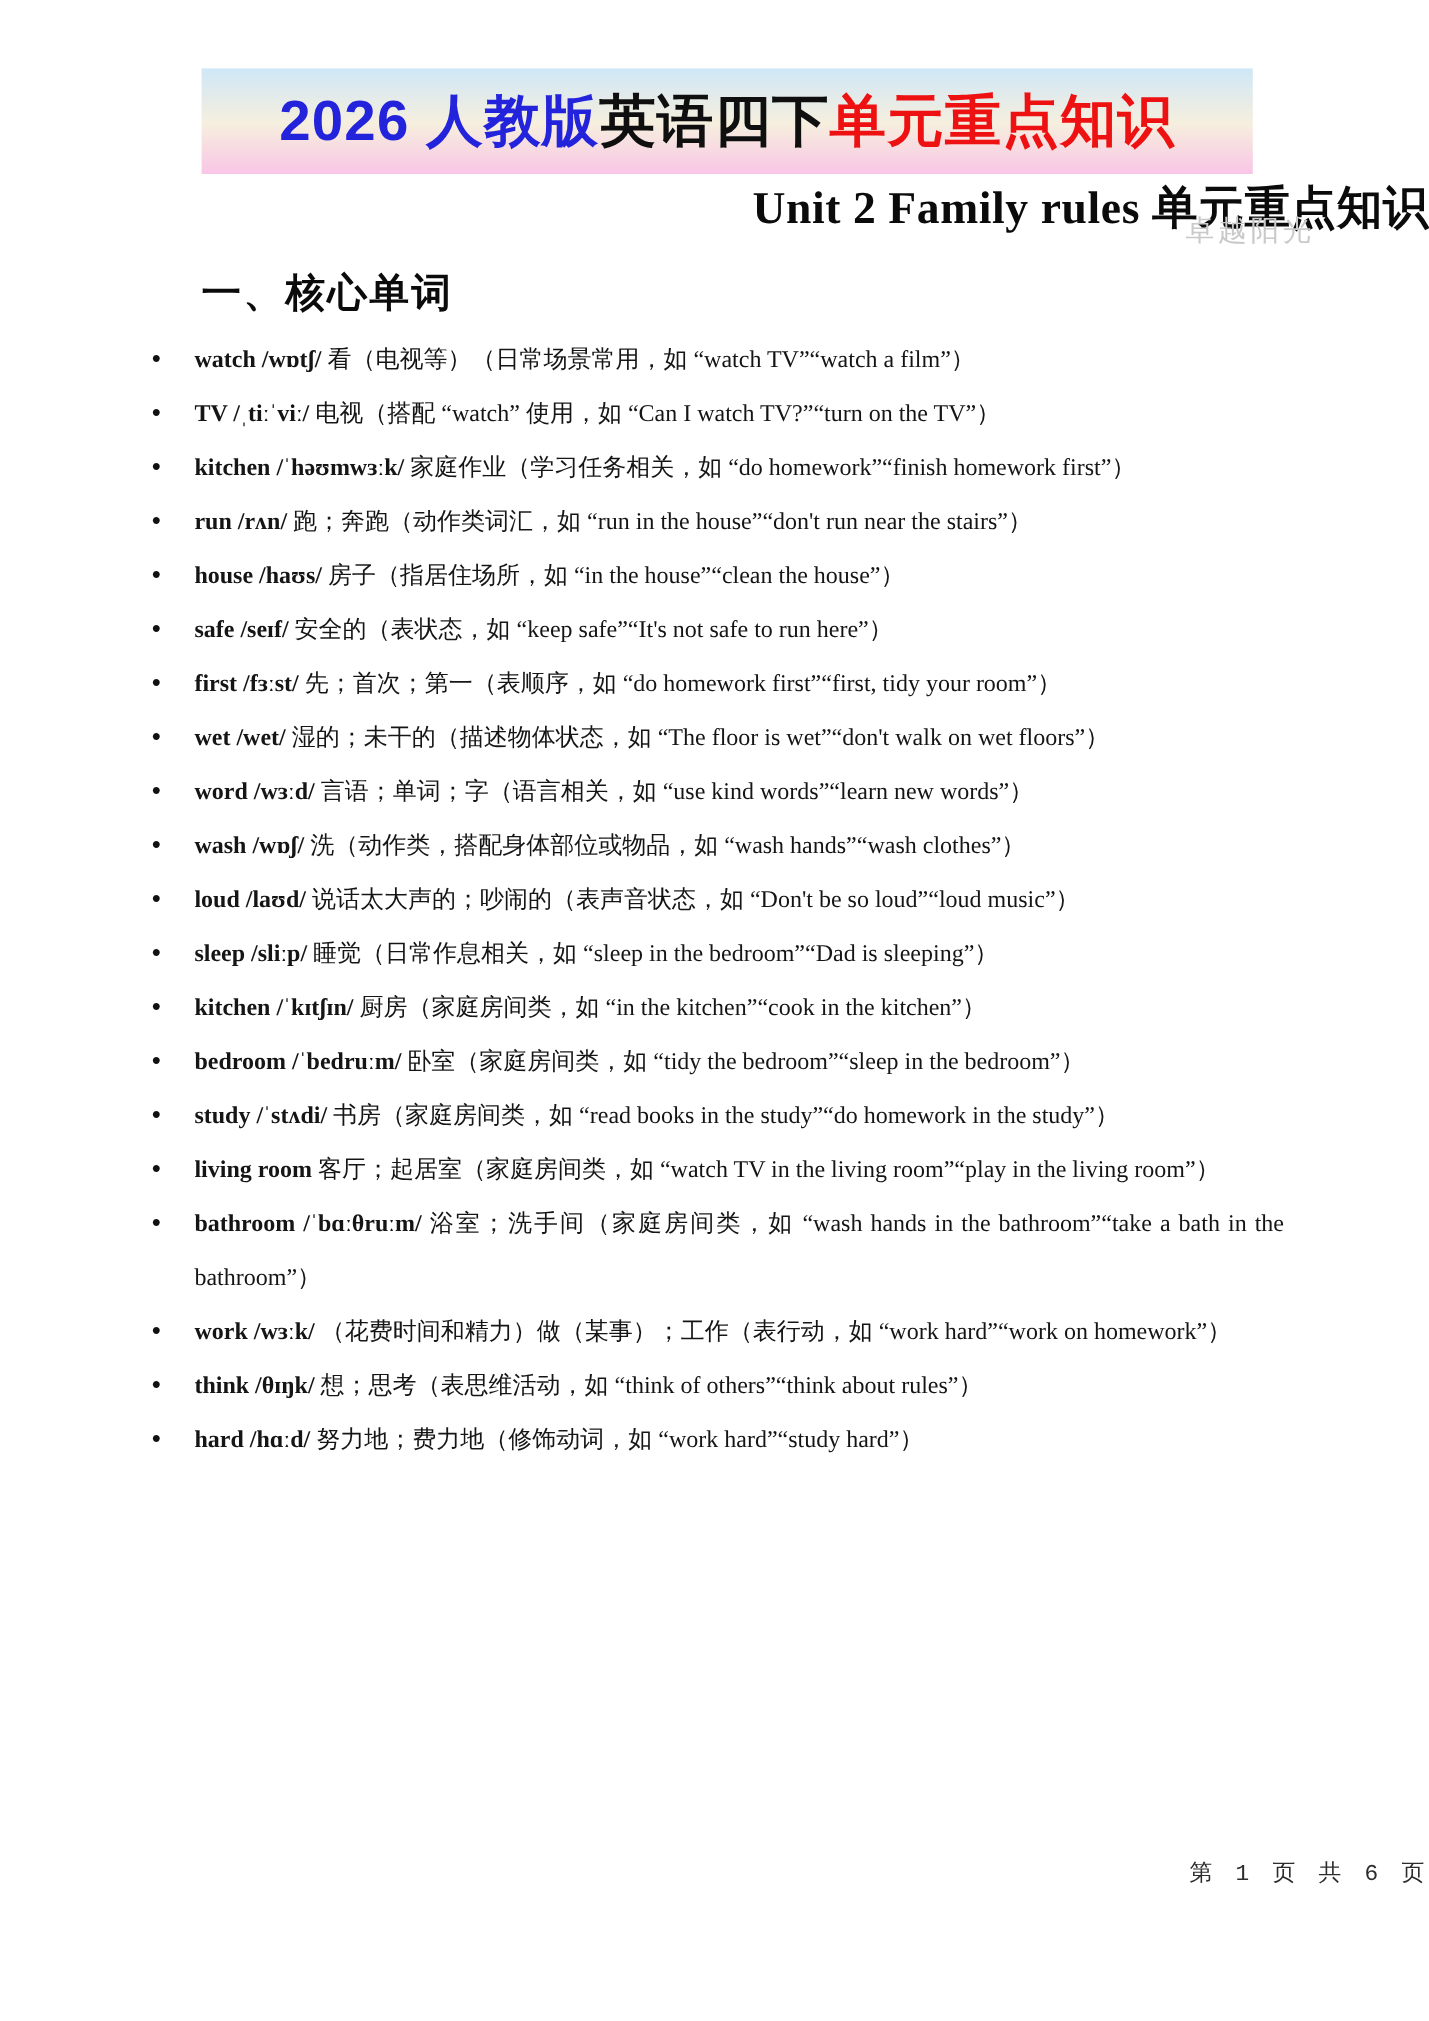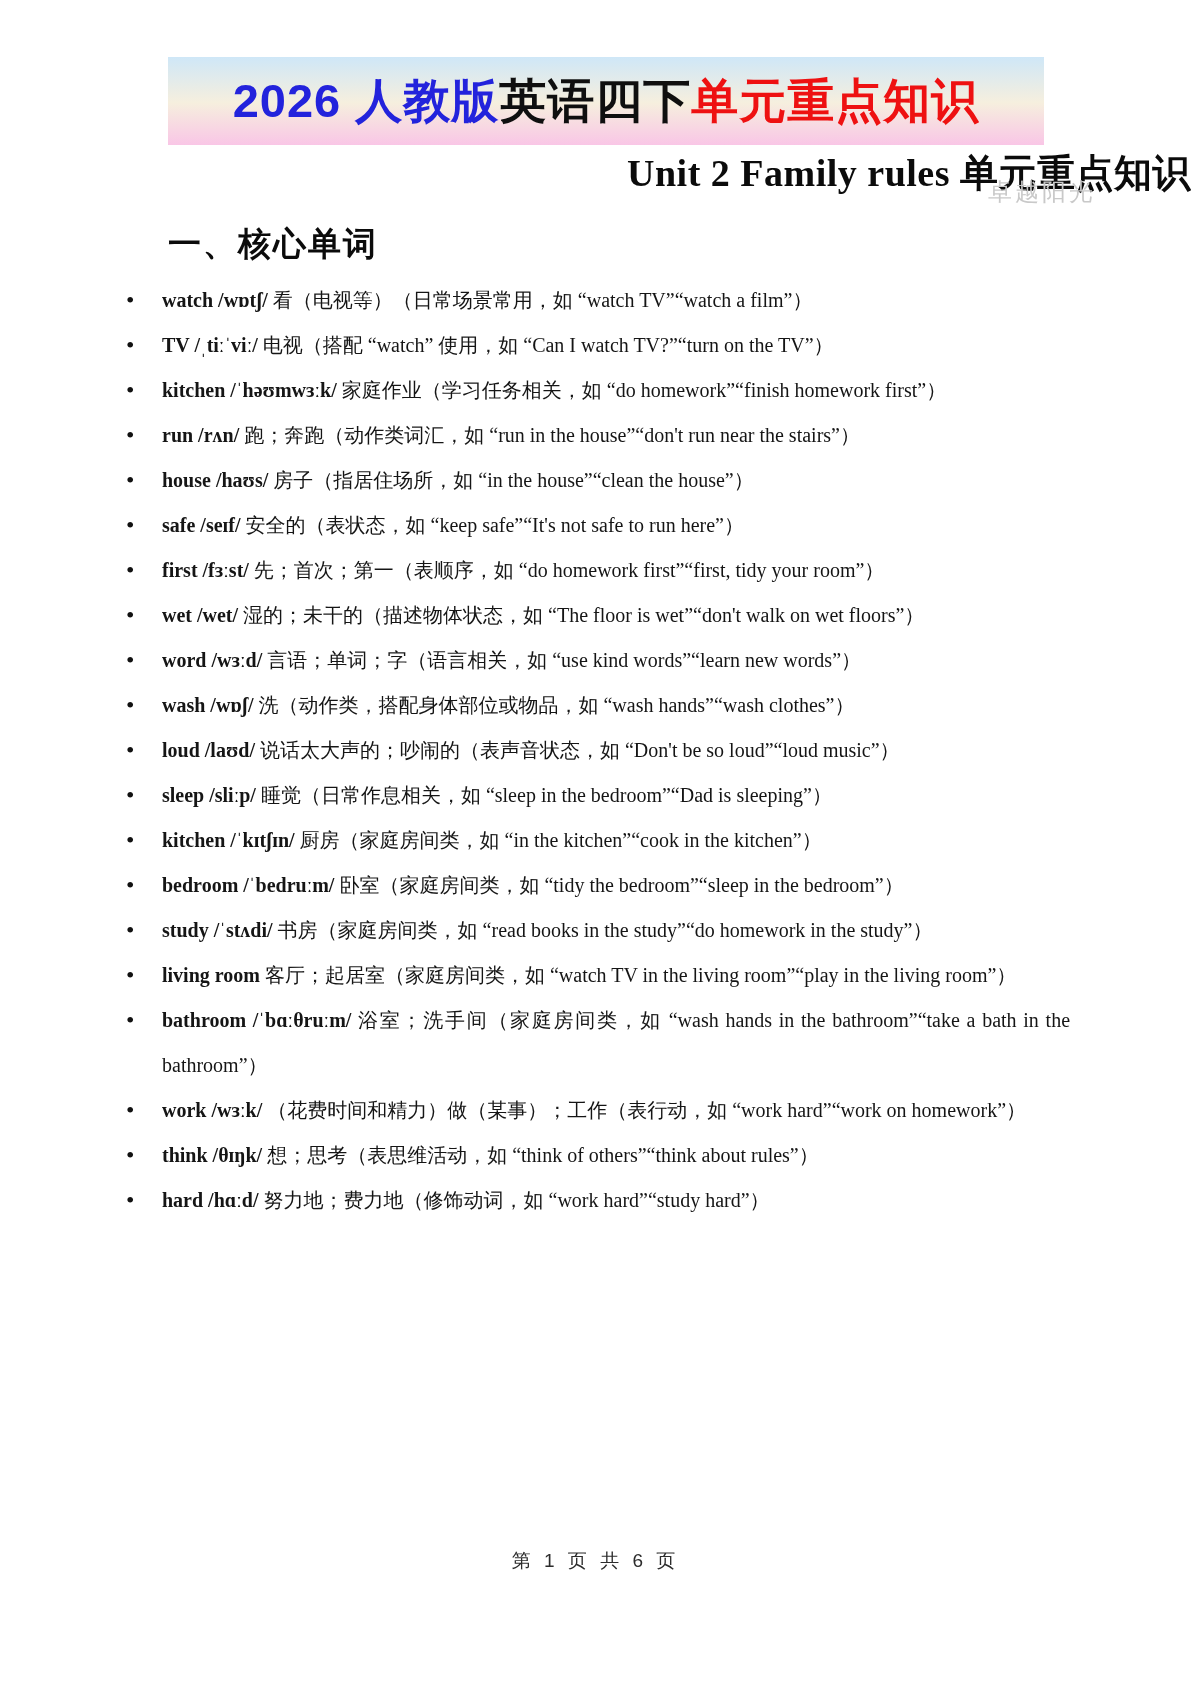--- a/index.html
+++ b/index.html
@@ -97,25 +97,25 @@
     color: #111111;
   }
   .vocab-list b {
     font-weight: 700;
   }
   .footer {
     position: absolute;
     left: 0;
     top: 1548px;
     width: 100%;
-    text-align: center;
+    text-align: right;
     font-size: 19px;
     color: #2c2c2c;
     letter-spacing: 4px;
-    font-family: Liberation Sans, sans-serif;
+    font-family: Liberation Mono, monospace;
   }
 </style>
 </head>
 <body>
 
 <div class="page">
 
   <div class="banner">
     <span class="b-blue">2026 人教版</span>
       <span class="b-black">英语四下</span>

